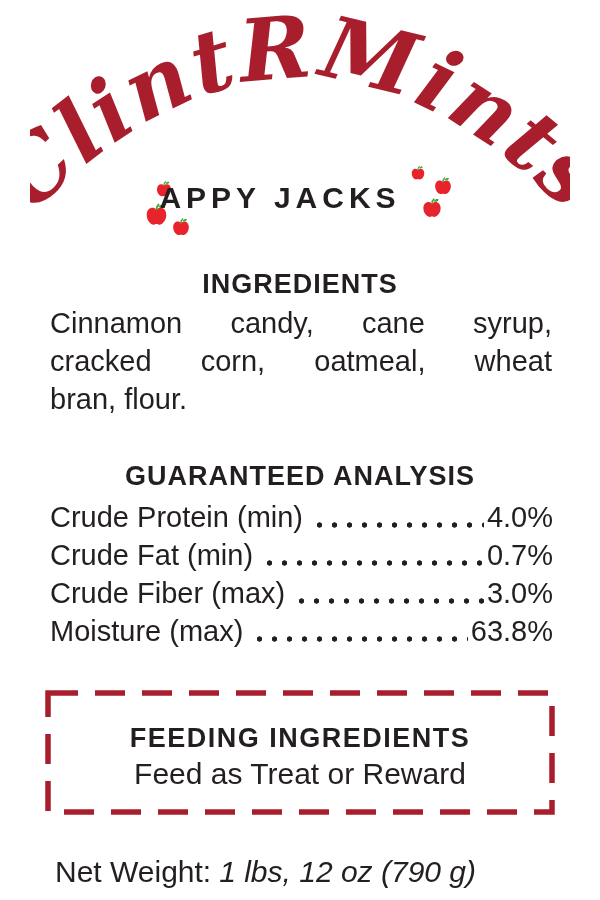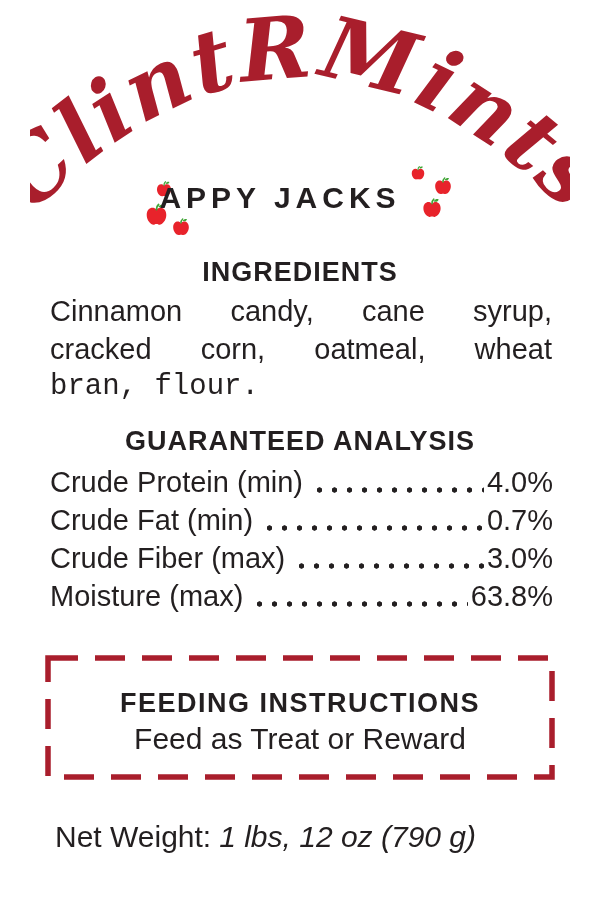--- a/index.html
+++ b/index.html
@@ -30,27 +30,27 @@
   .apple { position: absolute; }
 
   
   .section-heading {
     text-align: center; font-weight: bold;
     font-size: 27px; line-height: 32px;
     letter-spacing: 1px; color: var(--text_black);
   }
 
   
-  .ingredients-heading { margin-top: 12px; }
+  .ingredients-heading { margin-top: 24px; }
   .ingredients-body { padding: 4px 48px 0 50px; font-size: 29px; line-height: 38px; }
   .ing-line { text-align: justify; text-align-last: justify; }
-  div.ing-line:last-of-type { text-align-last: left; font-family: Liberation Mono, monospace; }
+  div.ing-line:last-of-type { text-align-last: left; }
 
   
-  .analysis-heading { margin-top: 19px; }
+  .analysis-heading { margin-top: 42px; }
   .ga-rows { padding: 6px 47px 0 50px; }
   .ga-row { display: flex; font-size: 29px; line-height: 38px; }
   .ga-label { white-space: nowrap; }
   .ga-dots {
     flex: 1 1 auto; margin: 0 3px 0 9px;
     background-image: radial-gradient(circle, var(--text_black) 2.4px, rgba(0,0,0,0) 2.9px);
     background-size: 15px 8px;
     background-repeat: repeat-x;
     background-position: left 0 bottom 7px;
   }
@@ -157,19 +157,19 @@
       <span class="ga-dots"></span>
       <span class="ga-value">63.8%</span>
     </div>
 
 </div>
 
 <div class="feed-box">
   <svg class="border" width="510" height="125">
     <rect x="3" y="3" width="504" height="119" fill="none" stroke="var(--border_red)" stroke-width="5.5" stroke-dasharray="30 17"></rect>
   </svg>
-  <div class="feed-heading">FEEDING INSTRUCTIONS</div>
+  <div class="feed-heading">FEEDING INGREDIENTS</div>
   <div class="feed-text">Feed as Treat or Reward</div>
 </div>
 
 <div class="net-weight">
   <span class="nw-label">Net Weight:</span><span class="nw-value">1 lbs, 12 oz (790 g)</span>
 </div>
 
 </body></html>

